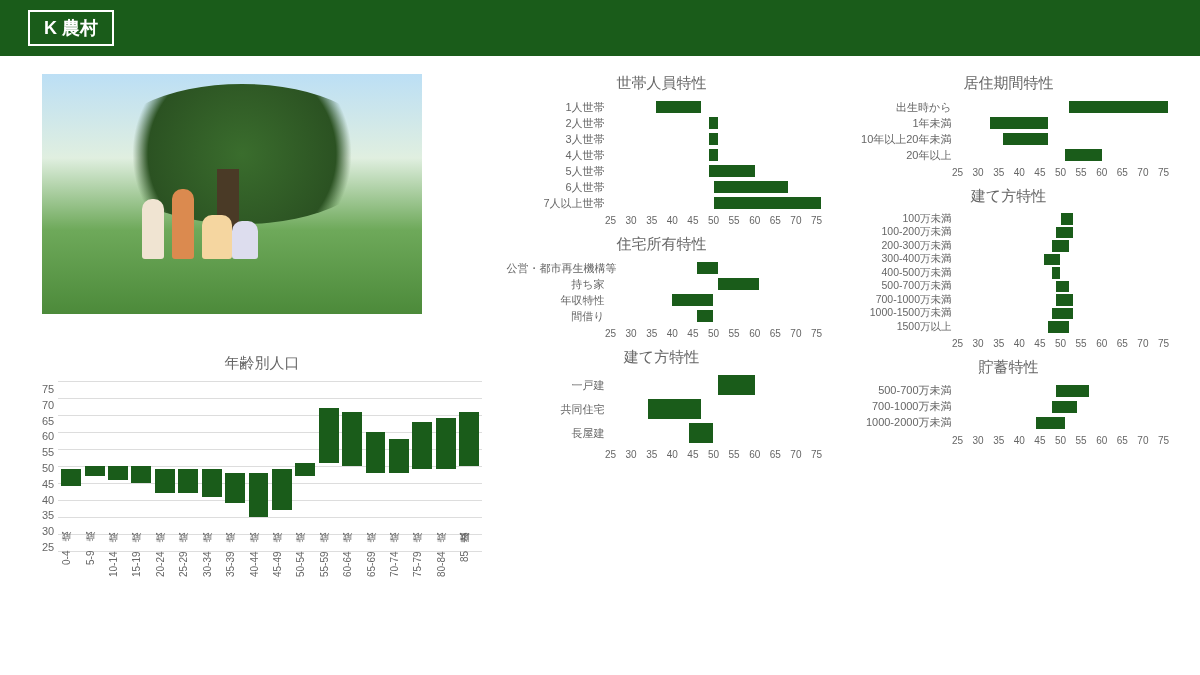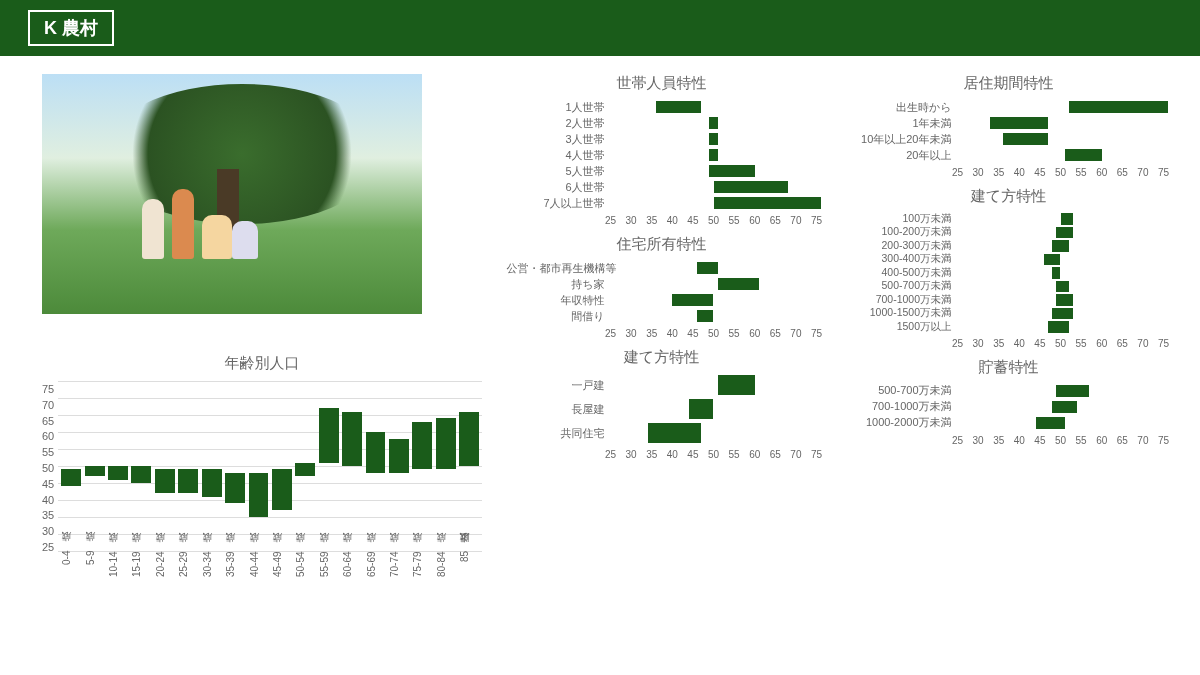--- a/index.html
+++ b/index.html
@@ -283,29 +283,29 @@
         <div class="chart-title">建て方特性</div>
         <div class="hbar-chart">
           <div class="hbar-rows">
             <div class="hbar-row" style="height: 24px;">
               <div class="hbar-label">一戸建</div>
               <div class="hbar-track">
                 <div class="hbar" style="left: 52%; width: 18%;"></div>
               </div>
             </div>
             <div class="hbar-row" style="height: 24px;">
+              <div class="hbar-label">共同住宅</div>
+              <div class="hbar-track">
+                <div class="hbar" style="left: 18%; width: 26%;"></div>
+              </div>
+            </div>
+            <div class="hbar-row" style="height: 24px;">
               <div class="hbar-label">長屋建</div>
               <div class="hbar-track">
                 <div class="hbar" style="left: 38%; width: 12%;"></div>
-              </div>
-            </div>
-            <div class="hbar-row" style="height: 24px;">
-              <div class="hbar-label">共同住宅</div>
-              <div class="hbar-track">
-                <div class="hbar" style="left: 18%; width: 26%;"></div>
               </div>
             </div>
           </div>
           <div class="hbar-xaxis">
             <span style="left: 0px;">25</span>
             <span style="left: 20.6px;">30</span>
             <span style="left: 41.2px;">35</span>
             <span style="left: 61.8px;">40</span>
             <span style="left: 82.4px;">45</span>
             <span style="left: 103px;">50</span>

